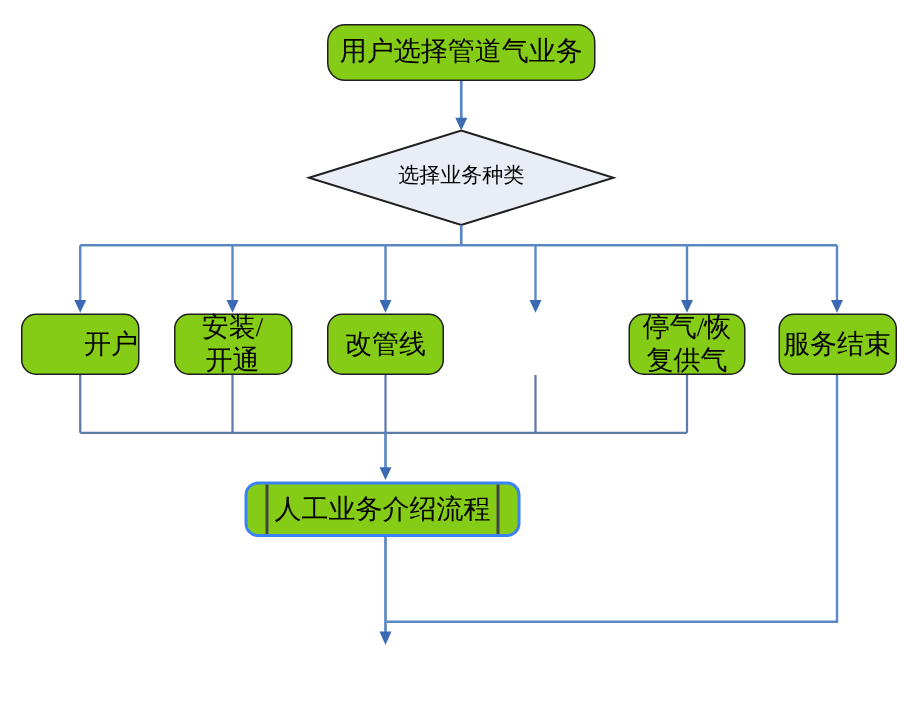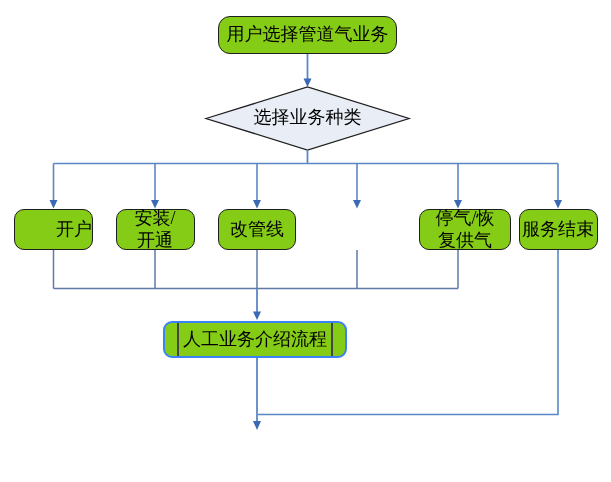--- a/index.html
+++ b/index.html
@@ -16,21 +16,21 @@
     white-space:pre-line;
   }
   .start{border-radius:12px;}
   .terminator{border-radius:18.5px;}
   .predefined{border:2px solid #3b82f6;border-radius:9px;}
   .predefined .sidebar{position:absolute;top:0;bottom:0;width:2px;background:#454545;}
   .sidebar.l{left:12px;}
   .sidebar.r{right:12px;}
   .floating-label{
     position:absolute;display:flex;align-items:center;justify-content:center;
-    text-align:center;font-size:18px;line-height:1.18;background:transparent;border:none;
+    text-align:center;font-size:14px;line-height:1.18;background:transparent;border:none;
   }
 </style>
 </head>
 <body>
 
 <div class="canvas">
 
   <svg class="layer" width="611" height="482" viewBox="0 0 611 482" xmlns="http://www.w3.org/2000/svg">
 
     <polygon points="206,118.5 307.5,87 409,118.5 307.5,150" fill="#e9edf6" stroke="#1f1f1f" stroke-width="1.3"></polygon>
@@ -79,21 +79,21 @@
   <div class="node" style="left:14px;top:209px;width:79px;height:41px;justify-content:flex-end;">
     <span>开户</span>
   </div>
   <div class="node" style="left:115.5px;top:209px;width:79px;height:41px;">
     <span>安装/
 开通</span>
   </div>
   <div class="node" style="left:218px;top:209px;width:78px;height:41px;">
     <span>改管线</span>
   </div>
-  <div class="node" style="left:419px;top:209px;width:92px;height:41px;">
+  <div class="node" style="left:419px;top:209px;width:78px;height:41px;">
     <span>停气/恢
 复供气</span>
   </div>
   <div class="node" style="left:518.5px;top:209px;width:79px;height:41px;">
     <span>服务结束</span>
   </div>
 
   <div class="node predefined" style="left:163px;top:321px;width:184px;height:37px;">
     <div class="sidebar l"></div>
     <div class="sidebar r"></div>

